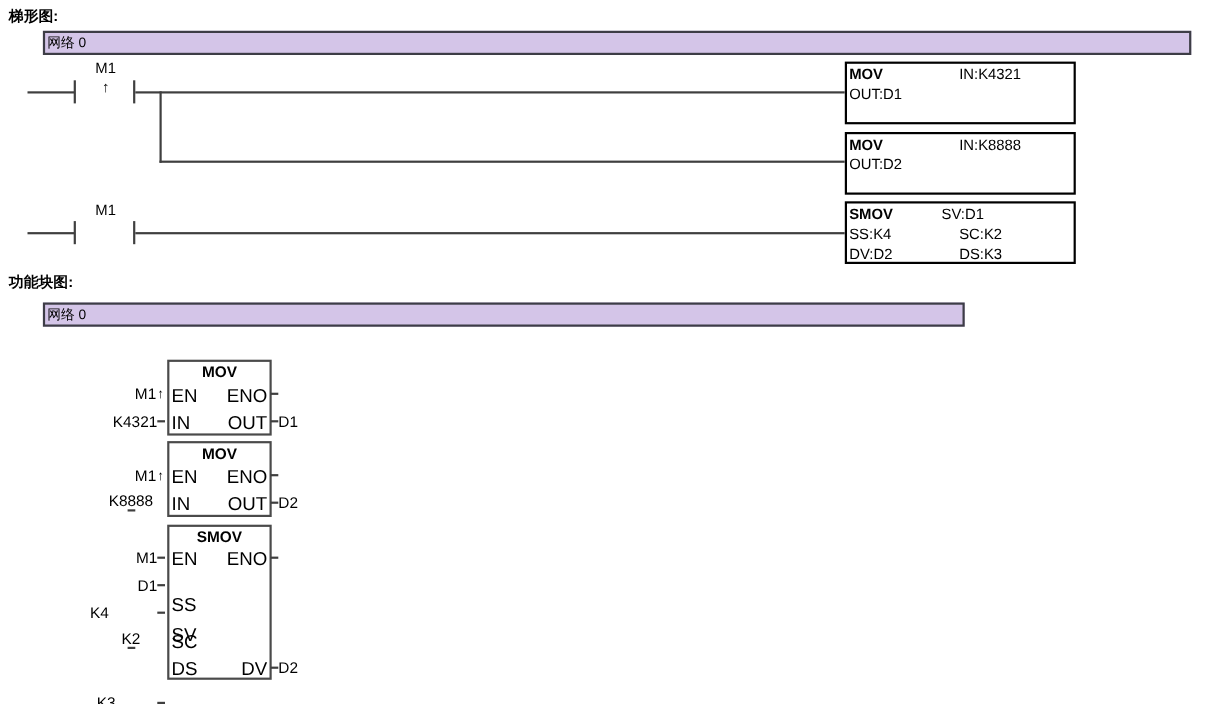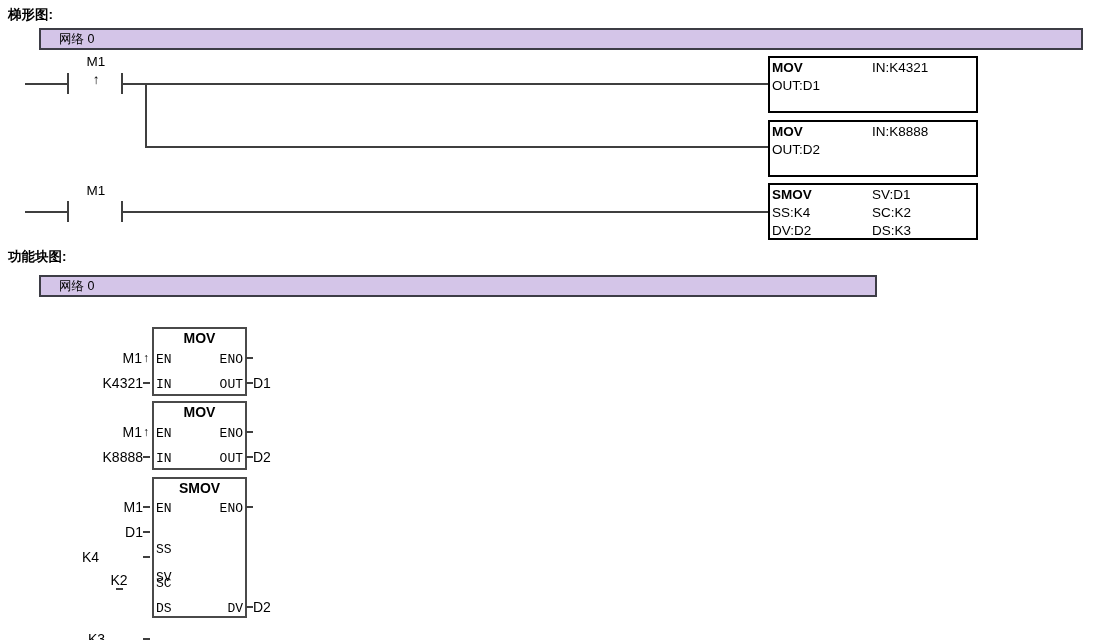--- a/index.html
+++ b/index.html
@@ -7,33 +7,33 @@
     --network-border:#3d3d46;
     --wire:#3f3f3f;
     --box-border:#000000;
     --fbd-border:#4a4a4a;
   }
   *{box-sizing:border-box;margin:0;padding:0;}
   body{background:#ffffff;font-family:"Liberation Sans","DejaVu Sans",sans-serif;color:#000;}
   .canvas{position:relative;width:1114px;height:640px;background:#fff;overflow:hidden;}
   .section-title{position:absolute;font-weight:bold;font-size:13.5px;white-space:nowrap;}
   .netbar{position:absolute;height:22px;background:var(--network-fill);border:2px solid var(--network-border);display:flex;align-items:center;}
-  .netbar span{font-size:12.5px;padding-left:18px;white-space:nowrap;}
+  .netbar span{font-size:12.5px;padding-left:2px;white-space:nowrap;}
   .wire{position:absolute;background:var(--wire);}
   .h{height:2px;}
   .v{width:2px;}
   .cbar{position:absolute;width:2px;height:21px;background:var(--wire);}
   .txt{position:absolute;font-size:13.5px;line-height:16px;white-space:nowrap;}
   .center{text-align:center;}
   .lbox{position:absolute;width:210px;height:57px;border:2px solid var(--box-border);background:#fff;}
   .lbox span{position:absolute;font-size:13.5px;line-height:16px;white-space:nowrap;}
   .op{font-weight:bold;}
   .fblock{position:absolute;width:95px;border:2px solid var(--fbd-border);background:#fff;}
   .fblock .btitle{position:absolute;left:0;right:0;top:1px;text-align:center;font-weight:bold;font-size:14px;line-height:16px;}
-  .pin{position:absolute;font-size:13px;line-height:16px;white-space:nowrap;font-family:Liberation Mono, monospace;}
+  .pin{position:absolute;font-size:17px;line-height:16px;white-space:nowrap;}
   .pin.l{left:2px;}
   .pin.r{right:2px;}
   .loperand{position:absolute;width:62px;display:flex;justify-content:flex-end;align-items:center;height:16px;font-size:14px;white-space:nowrap;}
   .roperand{position:absolute;display:flex;align-items:center;height:16px;font-size:14px;white-space:nowrap;}
   .pin-dash{display:inline-block;width:7px;height:2px;background:var(--wire);flex:none;}
   .edge{font-size:12px;line-height:16px;width:8px;text-align:center;flex:none;}
 </style>
 </head>
 <body>
 
@@ -67,21 +67,21 @@
   </div>
 
   <div class="txt center" style="left:75px;top:183px;width:42px;">M1</div>
   <div class="wire h" style="left:25px;top:211px;width:43px;"></div>
   <div class="cbar" style="left:67px;top:201px;"></div>
   <div class="cbar" style="left:121px;top:201px;"></div>
   <div class="wire h" style="left:123px;top:211px;width:645px;"></div>
 
   <div class="lbox" style="left:768px;top:183px;">
     <span class="op" style="left:2px;top:2px;">SMOV</span>
-    <span style="left:102px;top:2px;">SV:D1</span>
+    <span style="left:86px;top:2px;">SV:D1</span>
     <span style="left:2px;top:20px;">SS:K4</span>
     <span style="left:102px;top:20px;">SC:K2</span>
     <span style="left:2px;top:38px;">DV:D2</span>
     <span style="left:102px;top:38px;">DS:K3</span>
   </div>
 
   <div class="section-title" style="left:8px;top:248px;">功能块图:</div>
 
   <div class="netbar" style="left:39px;top:275px;width:838px;">
     <span>网络 0</span>
@@ -114,21 +114,21 @@
     <div class="btitle">MOV</div>
     <div class="pin l" style="top:23px;">EN</div>
     <div class="pin r" style="top:23px;">ENO</div>
     <div class="pin l" style="top:48px;">IN</div>
     <div class="pin r" style="top:48px;">OUT</div>
   </div>
   <div class="loperand" style="left:88px;top:424px;">
     <span>M1</span>
       <span class="edge">↑</span>
   </div>
-  <div class="loperand" style="left:88px;top:449px;">
+  <div class="loperand" style="left:88px;top:449px;flex-direction:column;">
     <span>K8888</span>
       <span class="pin-dash"></span>
   </div>
   <div class="roperand" style="left:246px;top:424px;">
     <span class="pin-dash"></span>
   </div>
   <div class="roperand" style="left:246px;top:449px;">
     <span class="pin-dash"></span>
       <span>D2</span>
   </div>

